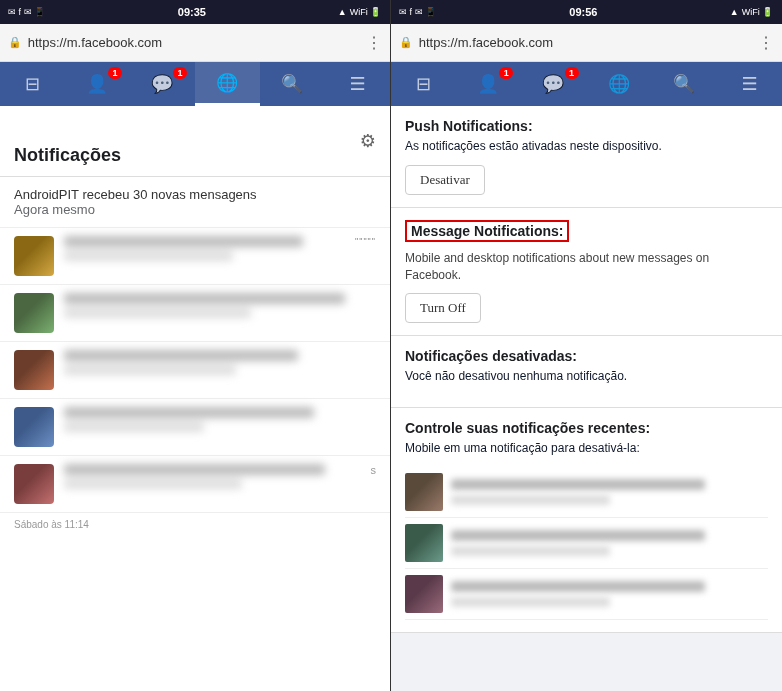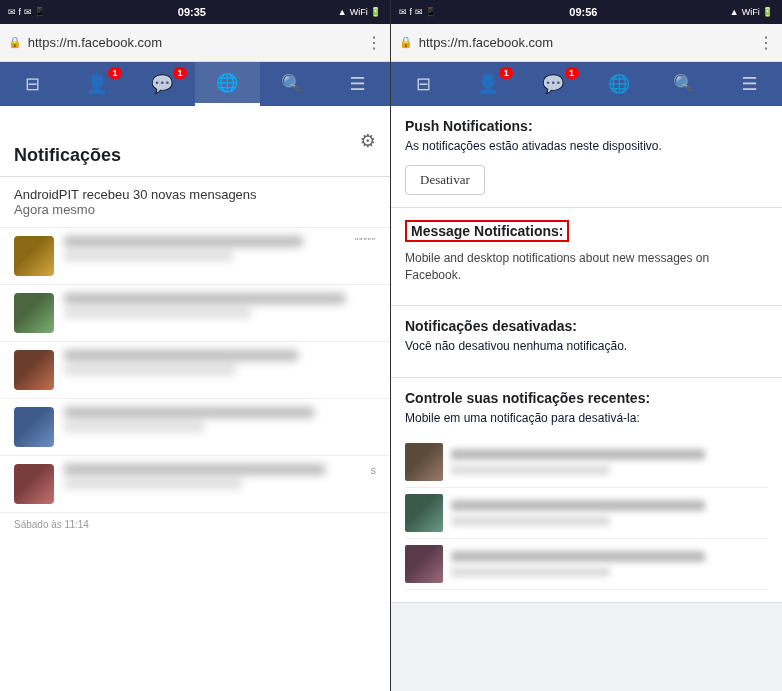--- a/index.html
+++ b/index.html
@@ -480,20 +480,21 @@
       <div class="section-title">Push Notifications:</div>
       <div class="section-desc">As notificações estão ativadas neste dispositivo.</div>
       <button class="action-button">Desativar</button>
     </div>
 
     <div class="message-notif-section">
       <div style="margin-bottom:4px;">
         <span class="message-notif-title">Message Notifications:</span>
       </div>
       <div class="message-notif-desc">Mobile and desktop notifications about new messages on Facebook.</div>
+      <button class="action-button">Turn Off</button>
     </div>
 
     <div class="disabled-section">
       <div class="section-title">Notificações desativadas:</div>
       <div class="section-desc">Você não desativou nenhuma notificação.</div>
     </div>
 
     <div class="recent-section">
       <div class="section-title">Controle suas notificações recentes:</div>
       <div class="section-desc">Mobile em uma notificação para desativá-la:</div>

